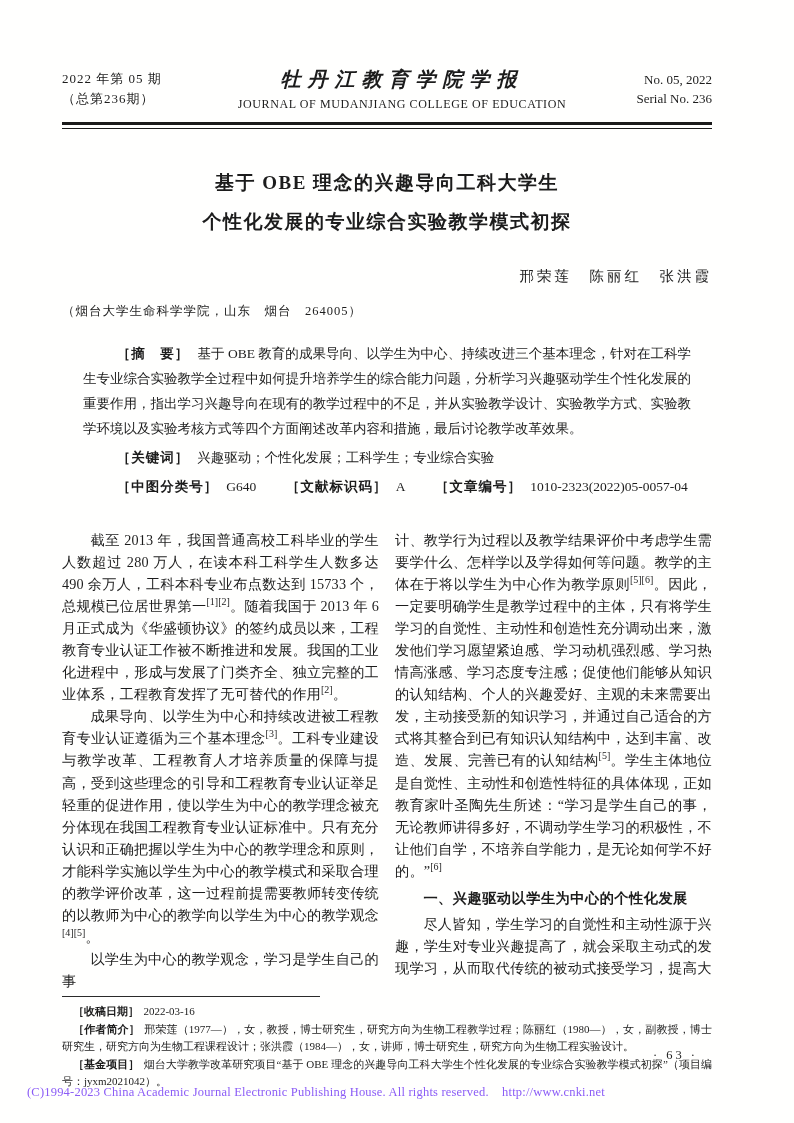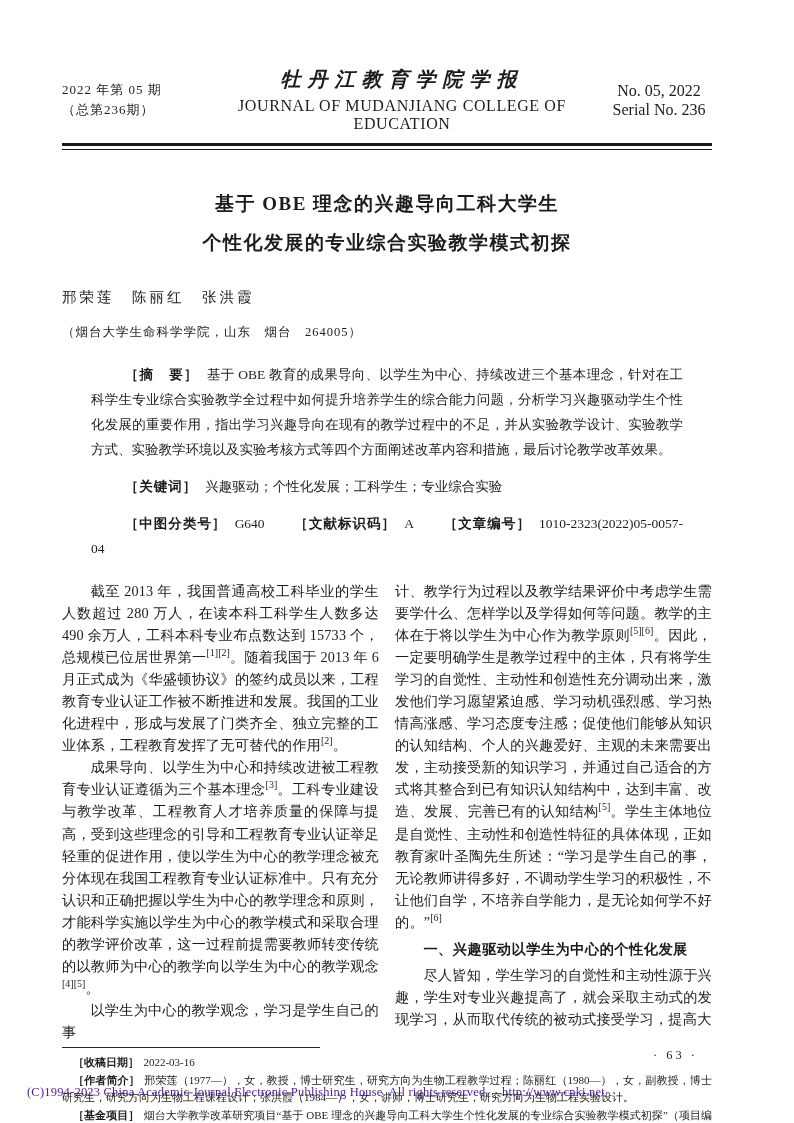--- a/index.html
+++ b/index.html
@@ -12,48 +12,48 @@
     overflow:hidden;
     color:#1c1c1c;
     font-family:"Liberation Serif","DejaVu Serif",serif;
   }
   .content{padding:66px 82px 0 62px;}
   
   .masthead{display:flex;justify-content:space-between;align-items:center;}
   .issue-left{font-size:13px;line-height:20px;letter-spacing:1px;width:150px;}
   .journal-center{text-align:center;flex:1;}
   .journal-cn{font-size:20px;font-weight:bold;font-style:italic;letter-spacing:7px;}
-  .journal-en{font-size:16px;letter-spacing:0.6px;margin-top:4px;}
-  .issue-right{font-size:16px;line-height:19px;text-align:center;width:120px;padding-left:14px;box-sizing:border-box;}
+  .journal-en{font-size:12px;letter-spacing:0.6px;margin-top:4px;}
+  .issue-right{font-size:13px;line-height:19px;text-align:right;width:120px;padding-left:14px;box-sizing:border-box;}
   .double-rule{margin-top:10px;border-top:3px solid #1a1a1a;border-bottom:1.5px solid #1a1a1a;height:2.5px;}
   
   .title{margin:34px 0 0 0;text-align:center;font-size:19px;line-height:39px;font-weight:bold;letter-spacing:1.5px;}
-  .authors{margin-top:26px;text-align:left;font-size:14.5px;letter-spacing:3px;}
+  .authors{margin-top:26px;text-align:right;font-size:14.5px;letter-spacing:3px;}
   .affiliation{margin-top:17px;text-align:left;font-size:12.5px;letter-spacing:1px;}
   
   .meta-block{margin-top:21px;padding:0 17px;}
-  .meta-p{margin:12px;font-size:13.5px;line-height:25px;text-align:justify;text-indent:2.5em;}
+  .meta-p{margin:4px;font-size:13.5px;line-height:25px;text-align:justify;text-indent:2.5em;}
   .meta-label{font-weight:bold;font-family:"Liberation Sans","DejaVu Sans",sans-serif;margin-right:0.6em;letter-spacing:1px;}
   .clc-group{margin-right:2.2em;}
   .clc-group:last-child{margin-right:0;}
   
-  .columns{display:flex;gap:16px;margin-top:19px;}
+  .columns{display:flex;gap:16px;margin-top:30px;}
   .col{flex:1;min-width:0;}
   .body-p{margin:0;font-size:14.2px;line-height:22.1px;text-align:justify;text-indent:2em;letter-spacing:0.2px;}
   .body-p.noindent{text-indent:0;}
   .body-p.heading{font-weight:bold;font-family:"Liberation Sans","DejaVu Sans",sans-serif;margin:5px 0 4px 0;letter-spacing:0.5px;}
   .body-p sup{font-size:10px;line-height:0;letter-spacing:0;}
   
   .footnotes{margin-top:4px;}
   .fn-rule{width:258px;border-top:1.5px solid #2a2a2a;margin:4px 0 6px 0;}
   .fn-p{margin:0;font-size:11px;line-height:17.5px;text-align:justify;text-indent:1em;}
   .fn-label{font-weight:bold;font-family:"Liberation Sans","DejaVu Sans",sans-serif;margin-right:0.4em;}
   
   .page-number{position:absolute;top:1048px;right:96px;font-size:12.5px;letter-spacing:3px;}
-  .copyright{position:absolute;top:1085px;left:27px;font-size:12.5px;color:#4c1d95;white-space:pre;letter-spacing:0.2px;}
+  .copyright{position:absolute;top:1085px;left:27px;font-size:12.5px;color:#8b5cf6;white-space:pre;letter-spacing:0.2px;}
 </style>
 </head>
 <body>
 
 <div class="page">
   <div class="content">
 
     <header>
       <div class="masthead">
         <div class="issue-left">

